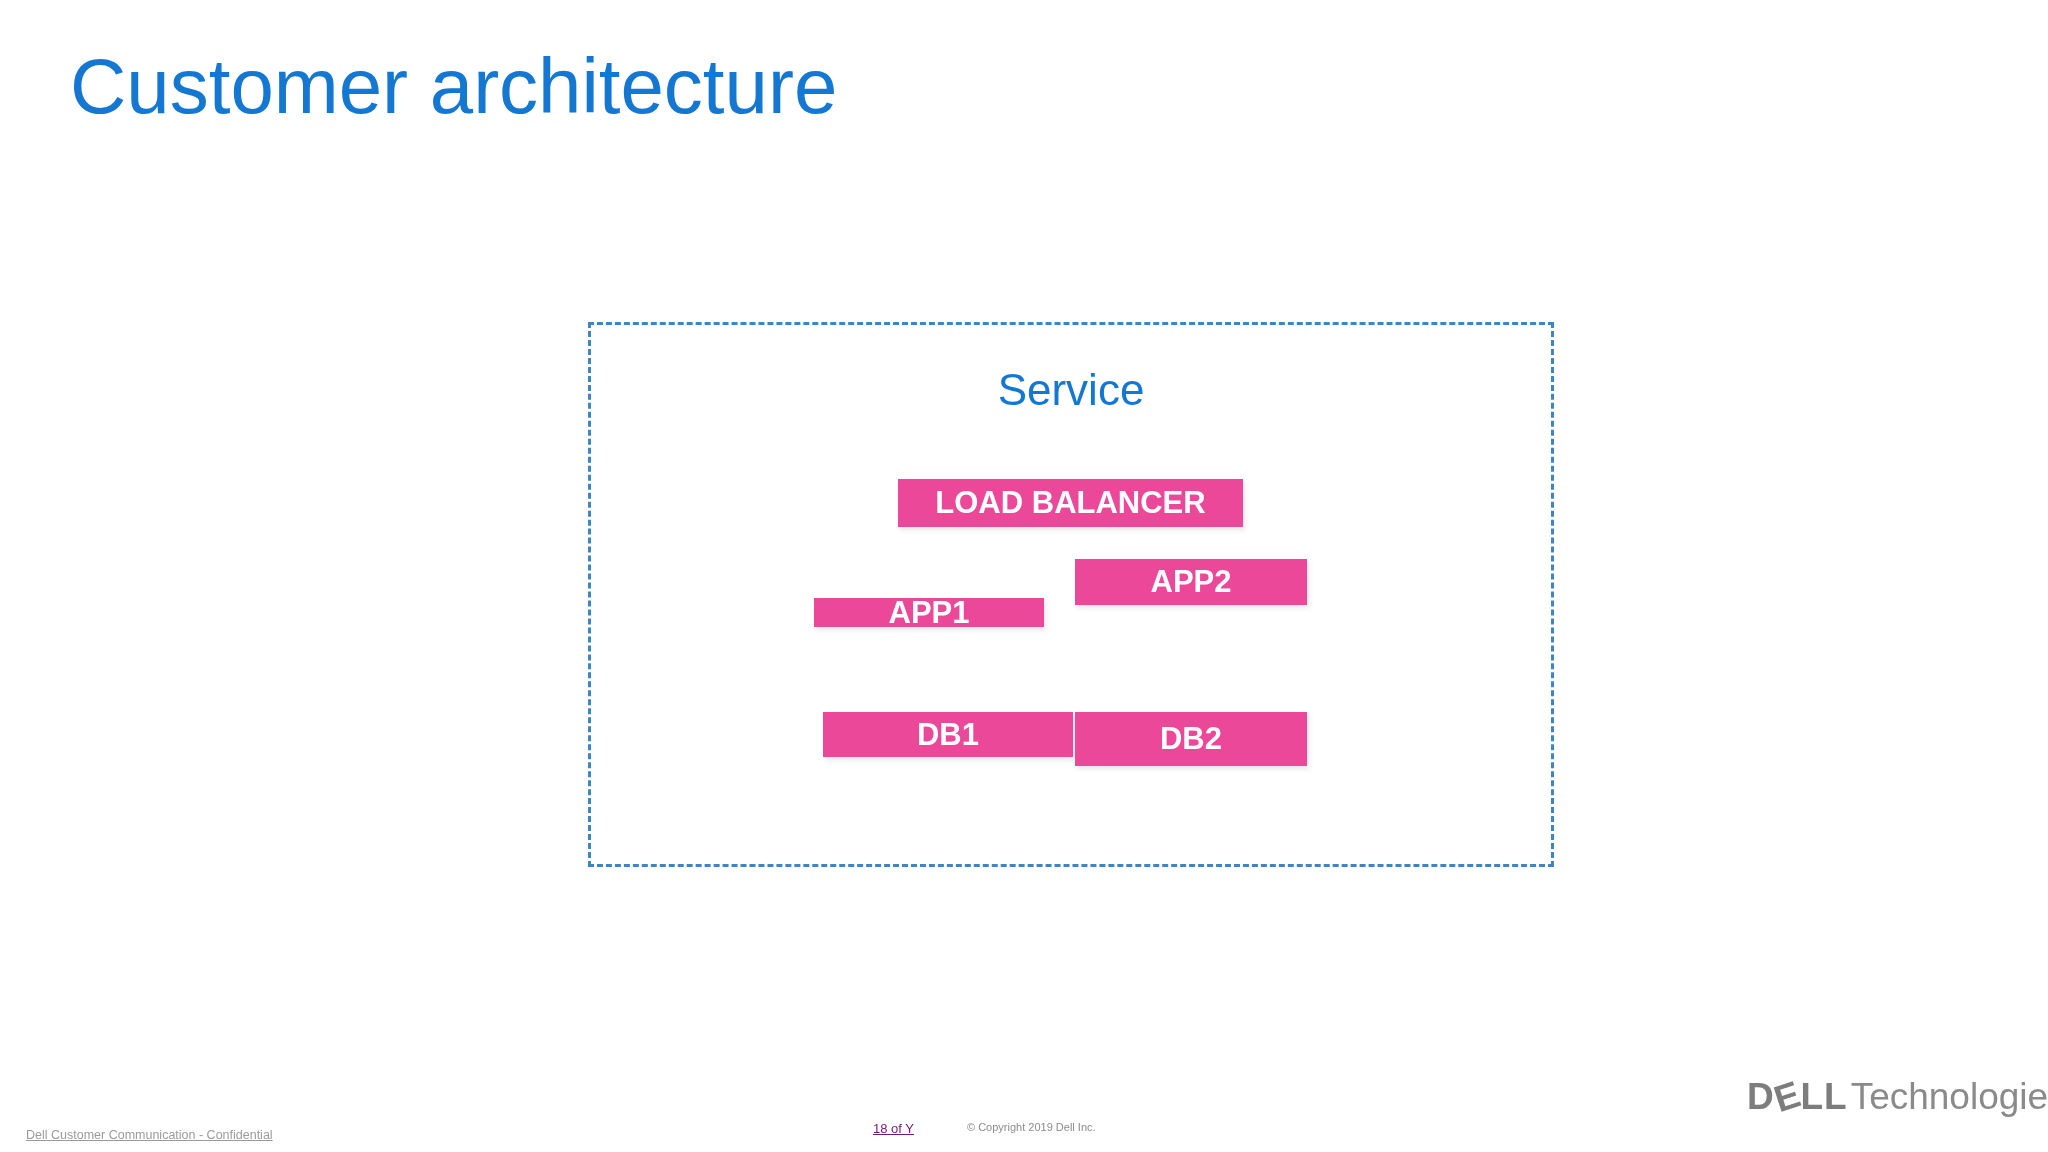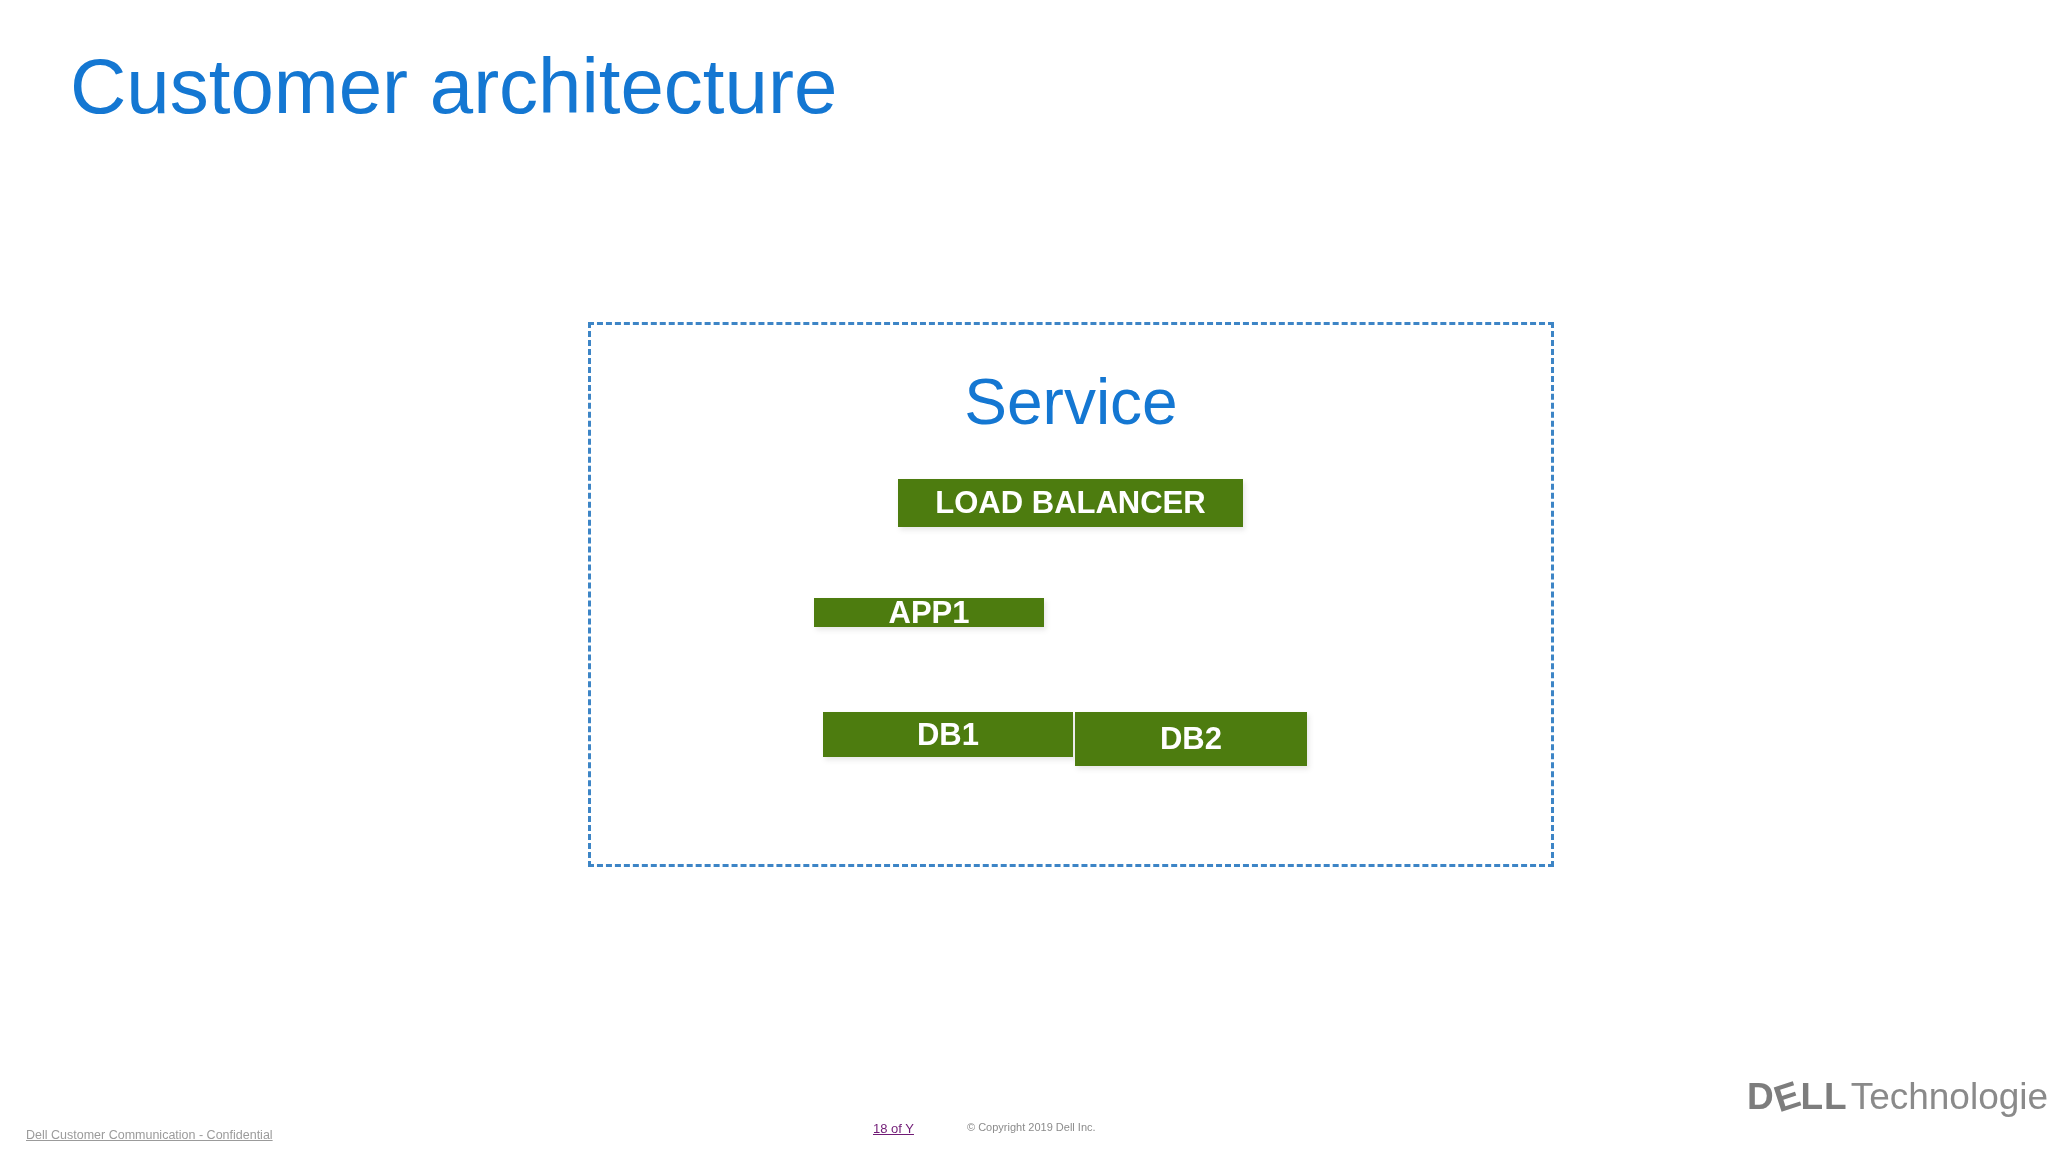--- a/index.html
+++ b/index.html
@@ -36,29 +36,29 @@
     height: 545px;
     border: 3px dashed #3d85c6;
     box-sizing: border-box;
   }
   .service-label {
     position: absolute;
     left: 0;
     top: 40px;
     width: 100%;
     text-align: center;
-    font-size: 64px;
+    font-size: 44px;
     font-weight: 400;
     color: #1477d2;
   }
 
   
   .node {
     position: absolute;
-    background: #4d7c0f;
+    background: #ec4899;
     color: #ffffff;
     font-weight: 700;
     font-size: 31px;
     display: flex;
     align-items: center;
     justify-content: center;
     white-space: nowrap;
     box-shadow: 2px 3px 5px rgba(120,120,120,0.18);
   }
   .node-load-balancer { left: 307px; top: 154px; width: 345px; height: 48px; }
@@ -128,20 +128,21 @@
 <div class="slide-title">Customer architecture</div>
 
 <div class="service-box">
 
   <div class="service-label">Service</div>
 
   <div class="node node-load-balancer">LOAD BALANCER</div>
 
   <div class="node node-app1">APP1</div>
 
+  <div class="node node-app2">APP2</div>
 
 
   <div class="node node-db1">DB1</div>
 
   <div class="node node-db2">DB2</div>
 </div>
 
 <div class="footer-classification">Dell Customer Communication - Confidential</div>
 
 <div class="footer-page-number">18 of Y</div>

